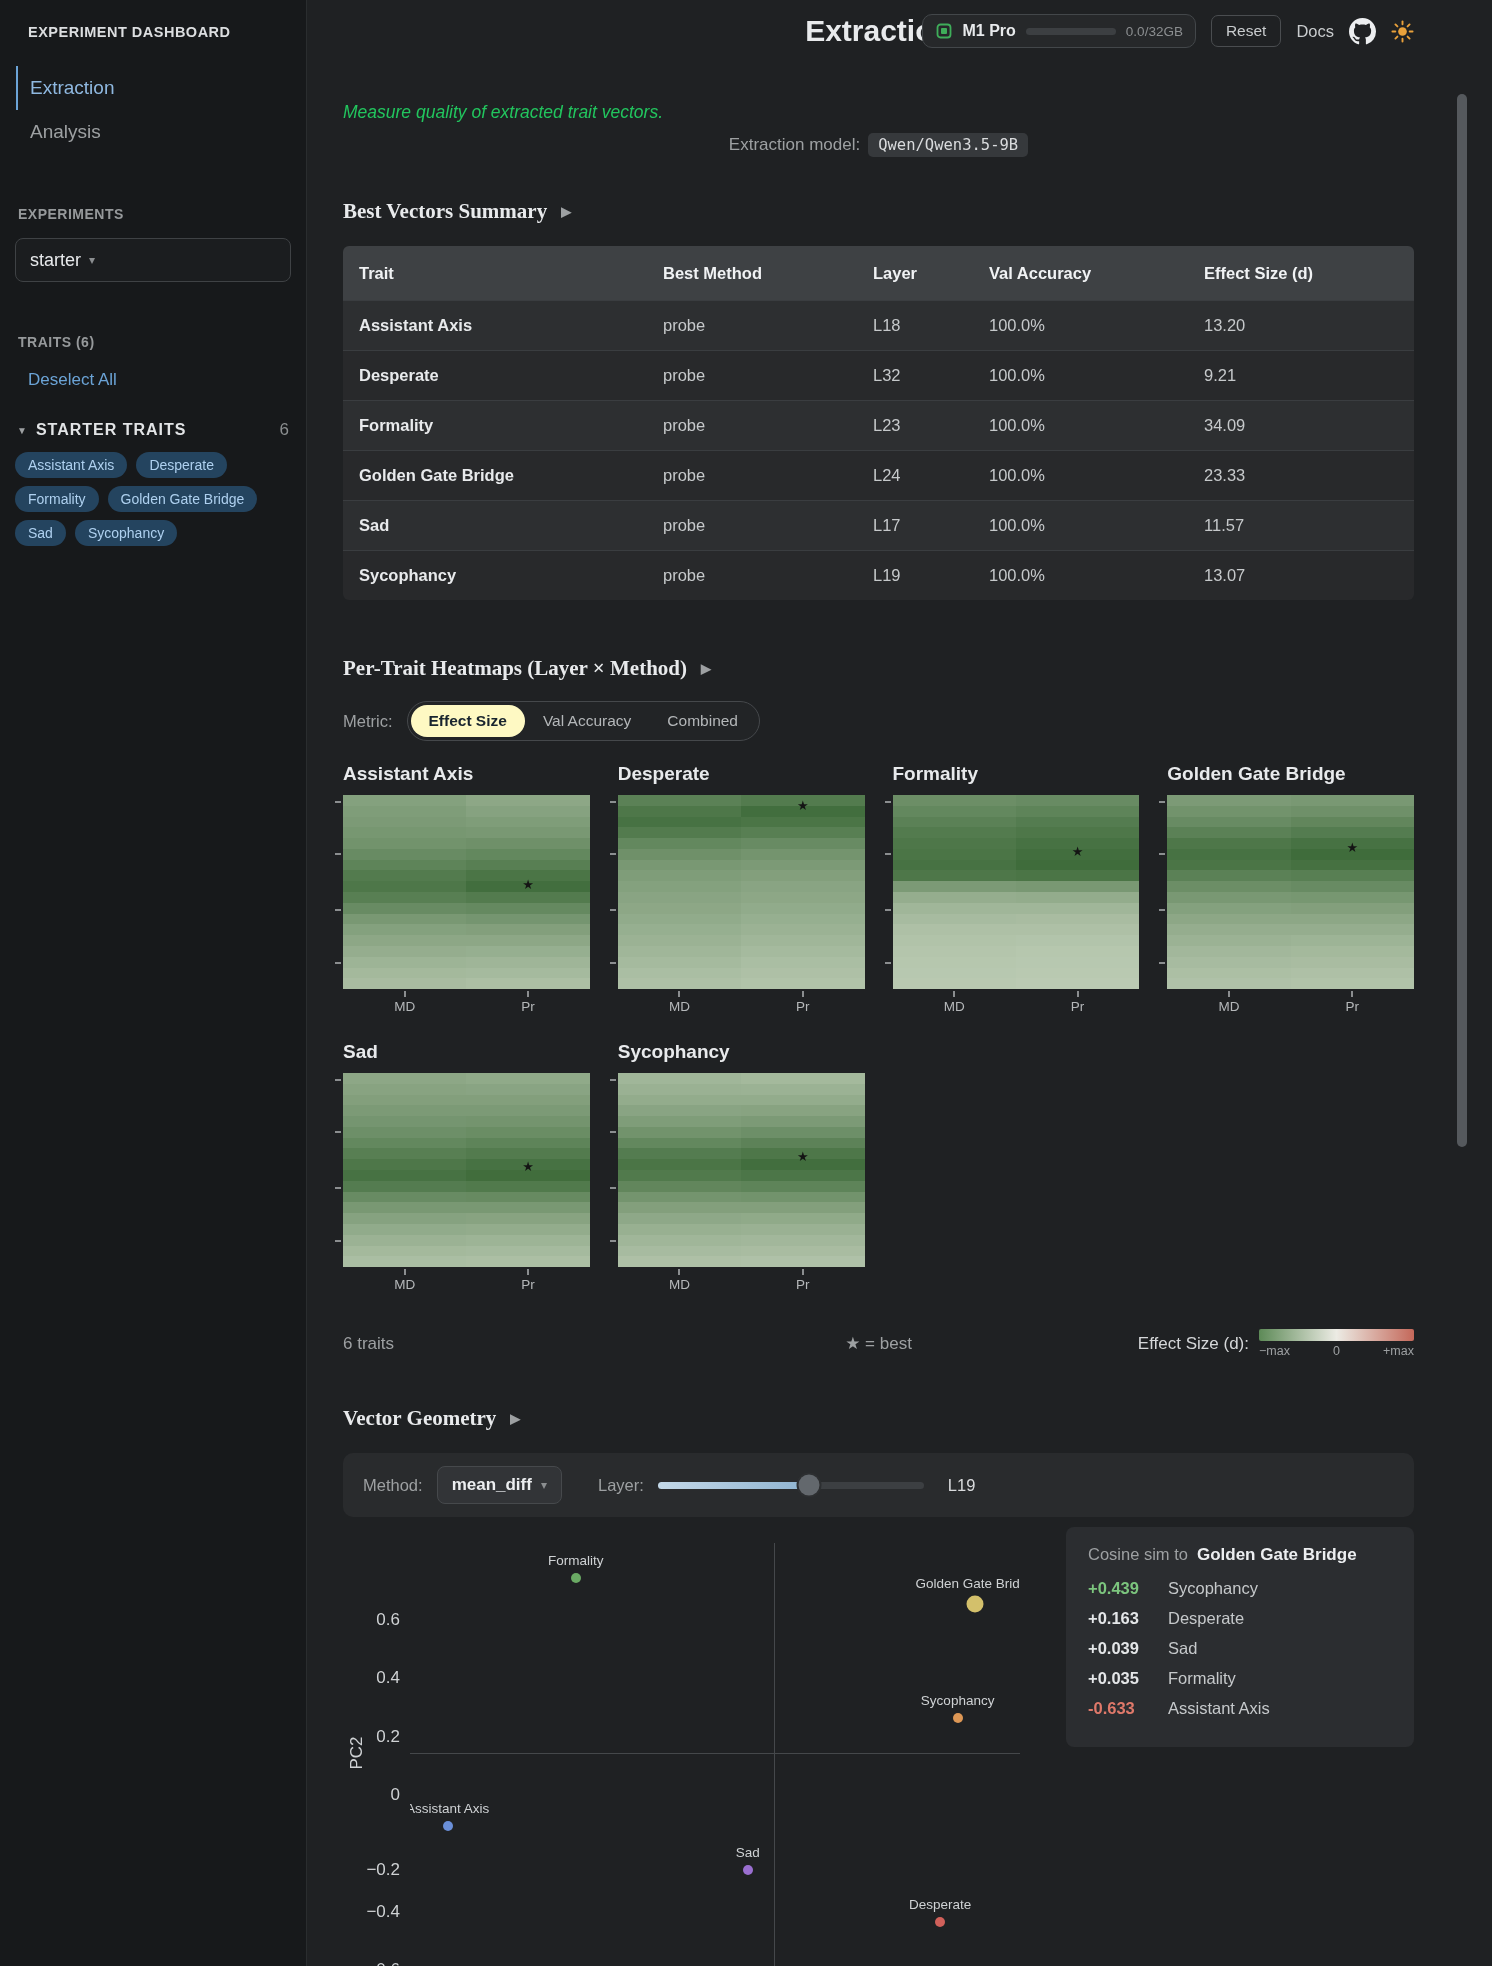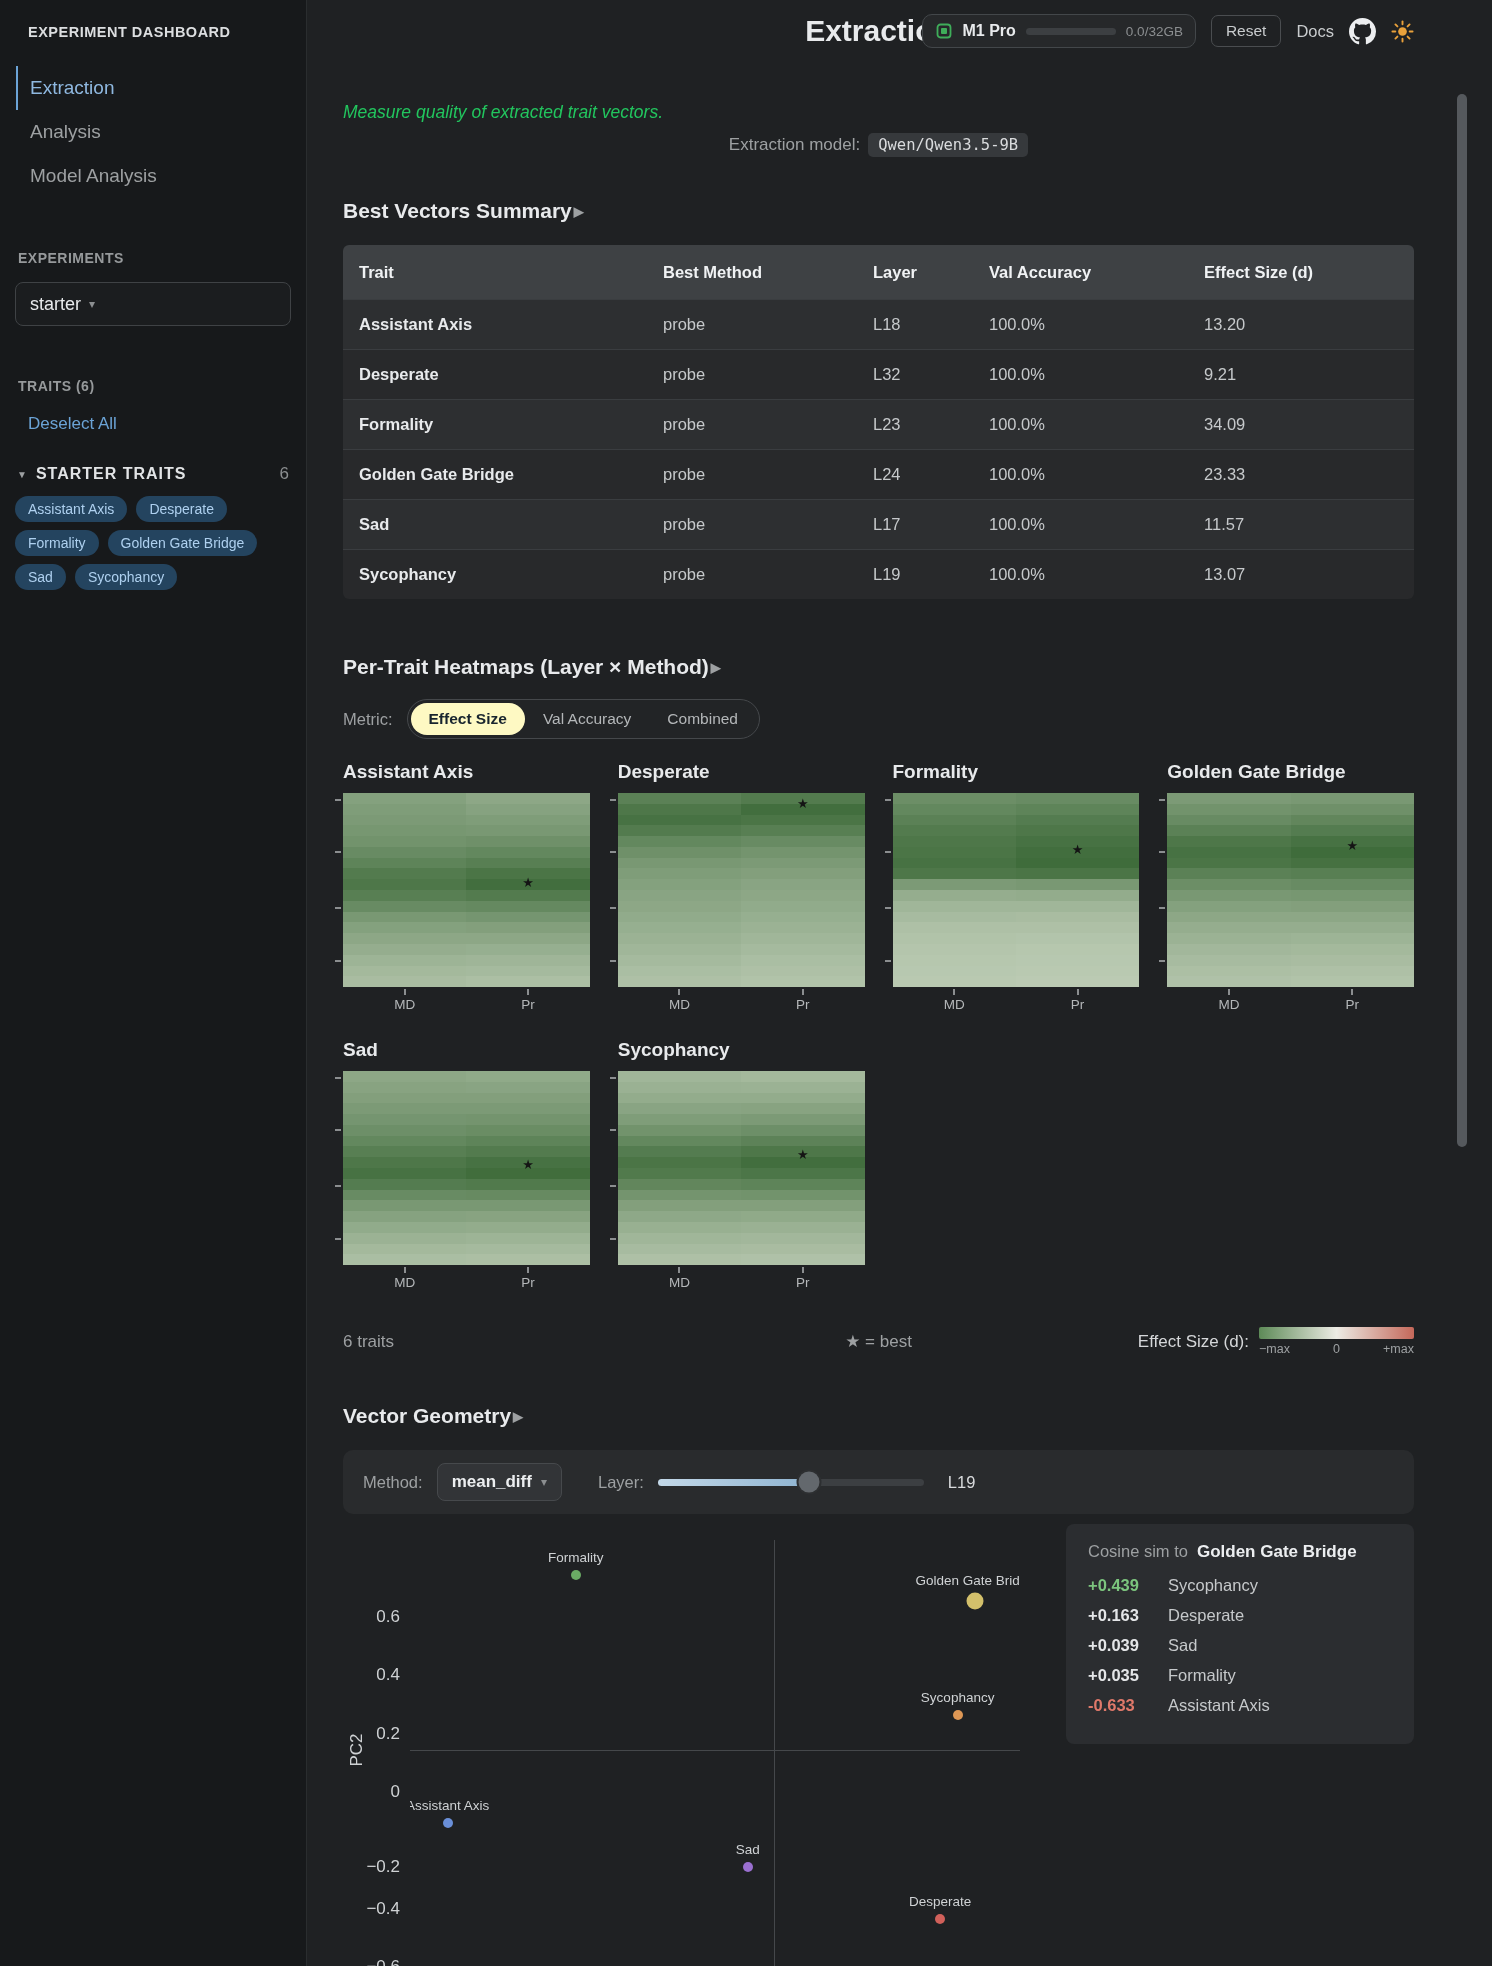--- a/index.html
+++ b/index.html
@@ -48,21 +48,21 @@
   .mem-track { width: 90px; height: 7px; background: #3c3f42; border-radius: 4px; }
   .mem-text { font-size: 13.5px; color: #8b8e90; }
   .reset-btn { border: 1px solid #4a4d50; background: transparent; color: #c9ccce; border-radius: 7px; padding: 6px 14px; font-size: 15.5px; font-family: inherit; cursor: pointer; }
   .docs-link { font-size: 16.5px; color: #c9ccce; cursor: pointer; }
   .icon-btn { display: flex; align-items: center; cursor: pointer; }
 
   .subtitle { margin-top: 42px; text-align: left; font-size: 17.5px; color: #22c55e; font-style: italic; }
   .model-line { margin-top: 12px; text-align: center; font-size: 17px; color: #9da0a2; }
   .model-badge { font-family: "DejaVu Sans Mono", monospace; font-size: 15.5px; background: #36393c; color: #d9dbdd; padding: 3px 10px; border-radius: 5px; margin-left: 8px; }
 
-  .section-heading { display: flex; align-items: center; gap: 2px; font-size: 21px; font-weight: 700; cursor: pointer; }
+  .section-heading { display: flex; align-items: center; gap: 14px; font-size: 21px; font-weight: 700; cursor: pointer; font-family: Liberation Serif, serif; }
   .section-heading .arrow { font-size: 13px; color: #9da0a2; }
   .h-summary { margin-top: 44px; }
   .h-heatmaps { margin-top: 56px; }
   .h-geometry { margin-top: 48px; }
 
   
   .table { margin-top: 22px; border-radius: 6px; overflow: hidden; }
   .t-row { display: grid; grid-template-columns: 304px 210px 116px 215px 1fr; align-items: center; padding: 0 16px; }
   .t-head { background: #3e4144; height: 54px; font-size: 16.5px; font-weight: 700; color: #f0f2f4; }
   .t-body .t-row { height: 50px; font-size: 16.5px; color: #c6c9cb; border-top: 1px solid #3a3d40; }
@@ -138,21 +138,20 @@
   .scrollbar-thumb { position: absolute; right: 25px; top: 94px; width: 10px; height: 1053px; background: #55595d; border-radius: 5px; }
 </style>
 </head>
 <body>
 
 <aside class="sidebar">
   <div class="sb-title">EXPERIMENT DASHBOARD</div>
   <nav class="sb-nav">
       <div class="nav-item active">Extraction</div>
       <div class="nav-item">Analysis</div>
-      <div class="nav-item">Model Analysis</div>
     </nav>
 
   <div class="sb-section-label">EXPERIMENTS</div>
   <div class="sb-select">
     <span>starter</span>
     <span class="chev">▾</span>
   </div>
 
   <div class="sb-section-label">TRAITS (6)</div>
   <div class="sb-deselect">Deselect All</div>

